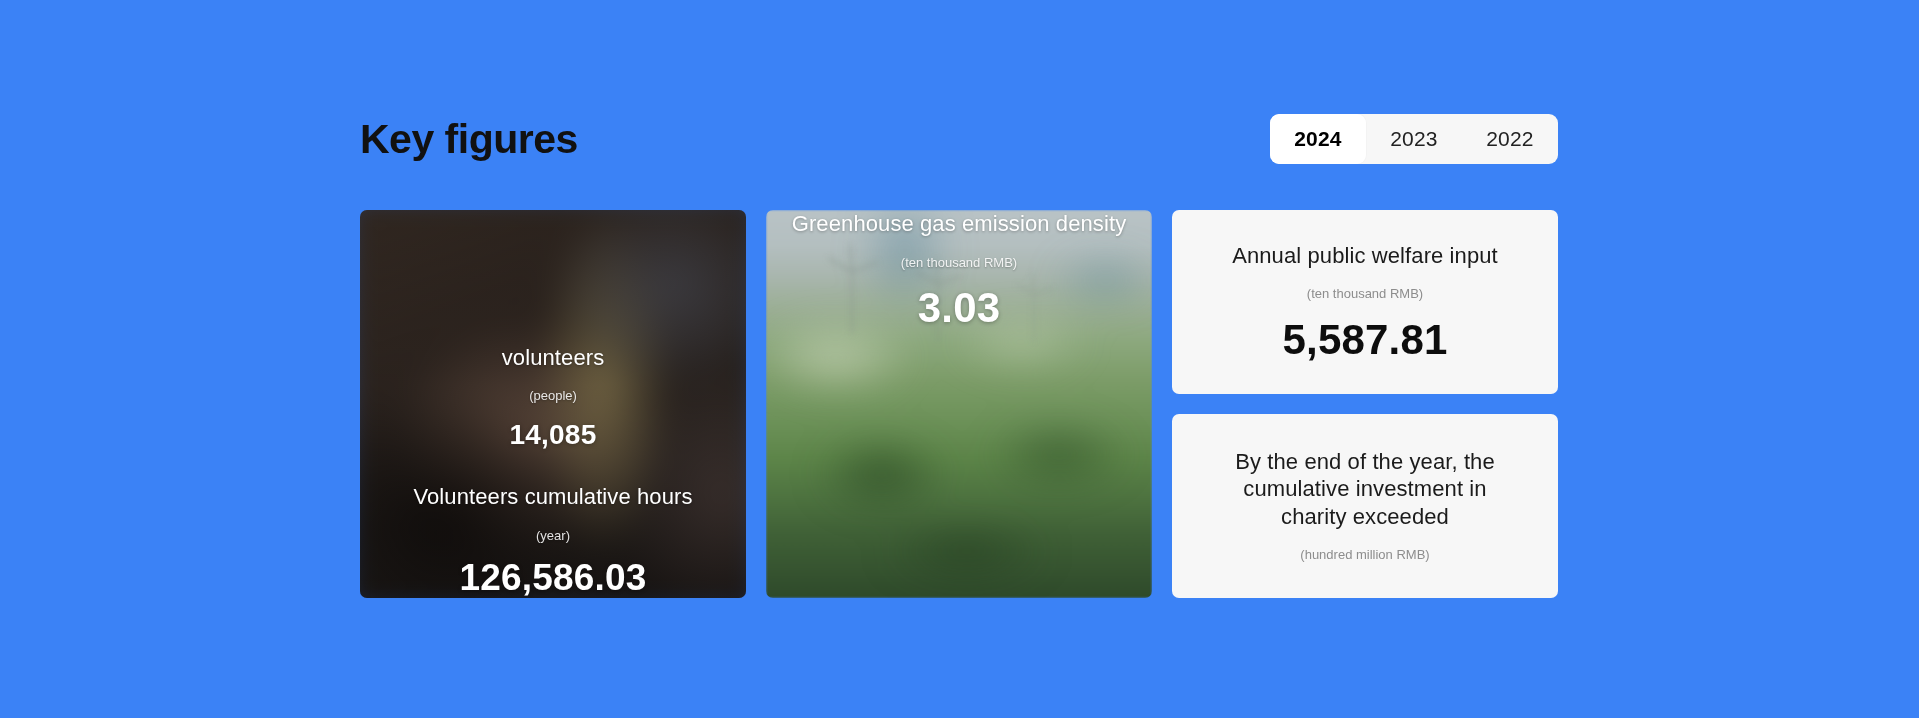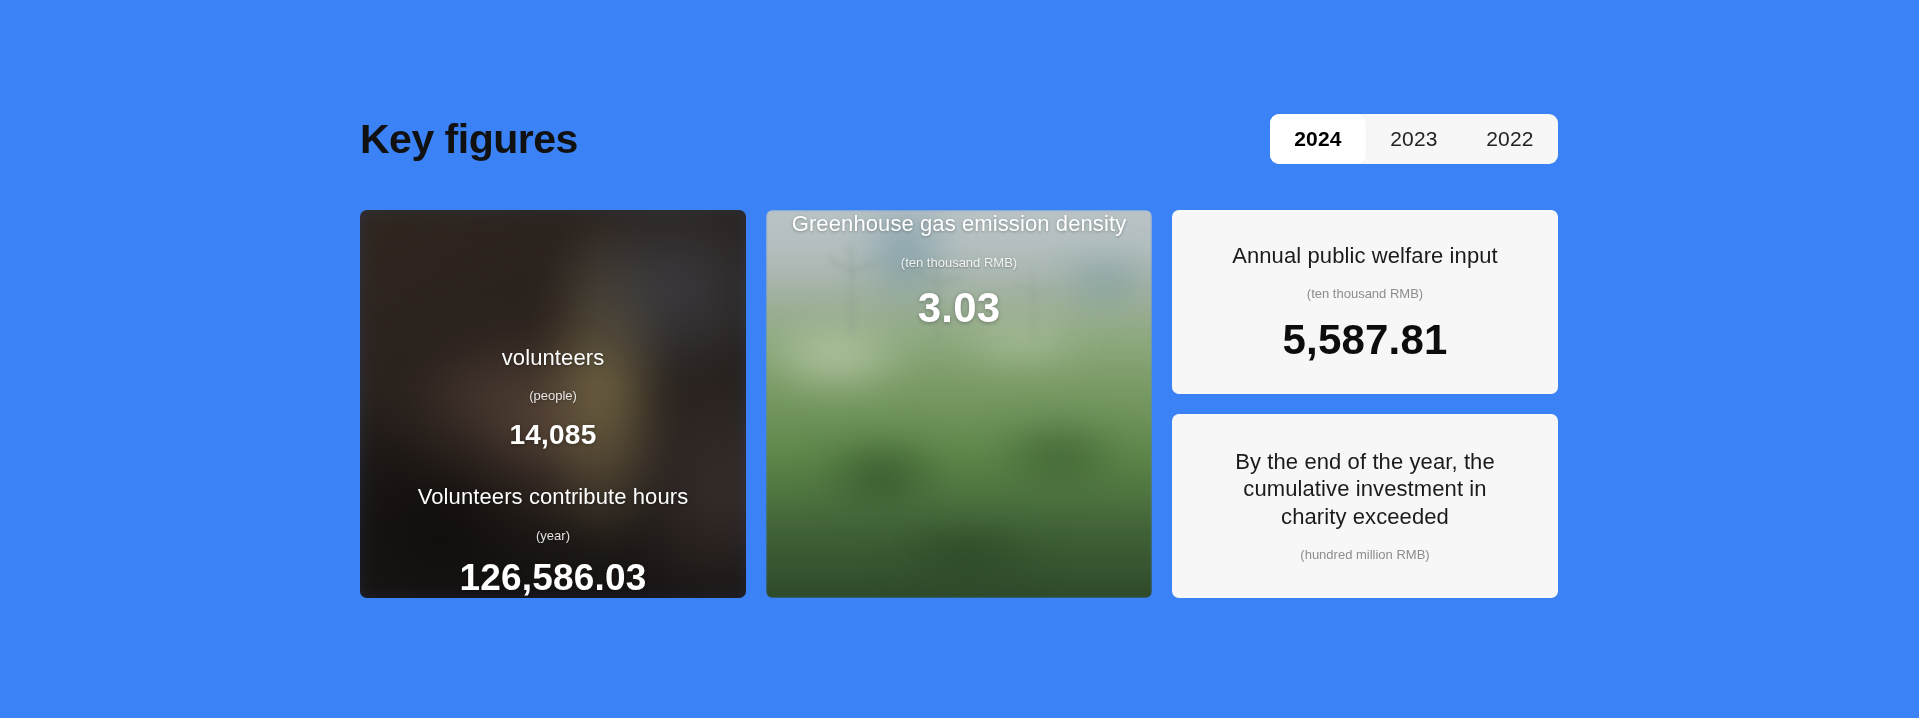--- a/index.html
+++ b/index.html
@@ -264,21 +264,21 @@
       <div class="bg bg-volunteers"></div>
       <div class="bg-volunteers-shade"></div>
 
       <div class="stat">
         <div class="stat-label">volunteers</div>
         <div class="stat-unit">(people)</div>
         <div class="stat-value v-xl">14,085</div>
       </div>
 
       <div class="stat">
-        <div class="stat-label">Volunteers contribute hours</div>
+        <div class="stat-label">Volunteers cumulative hours</div>
         <div class="stat-unit">(year)</div>
         <div class="stat-value v-lg">126,586.03</div>
       </div>
     </div>
 
     <div class="card card-mid on-photo">
       <div class="bg bg-green"></div>
       <div class="bg-green-blobs"></div>
       <svg class="bg-turbines" viewBox="0 0 386 388" preserveAspectRatio="none">
         <g stroke="#7f8c86" stroke-width="2.2" fill="none" opacity="0.85">

